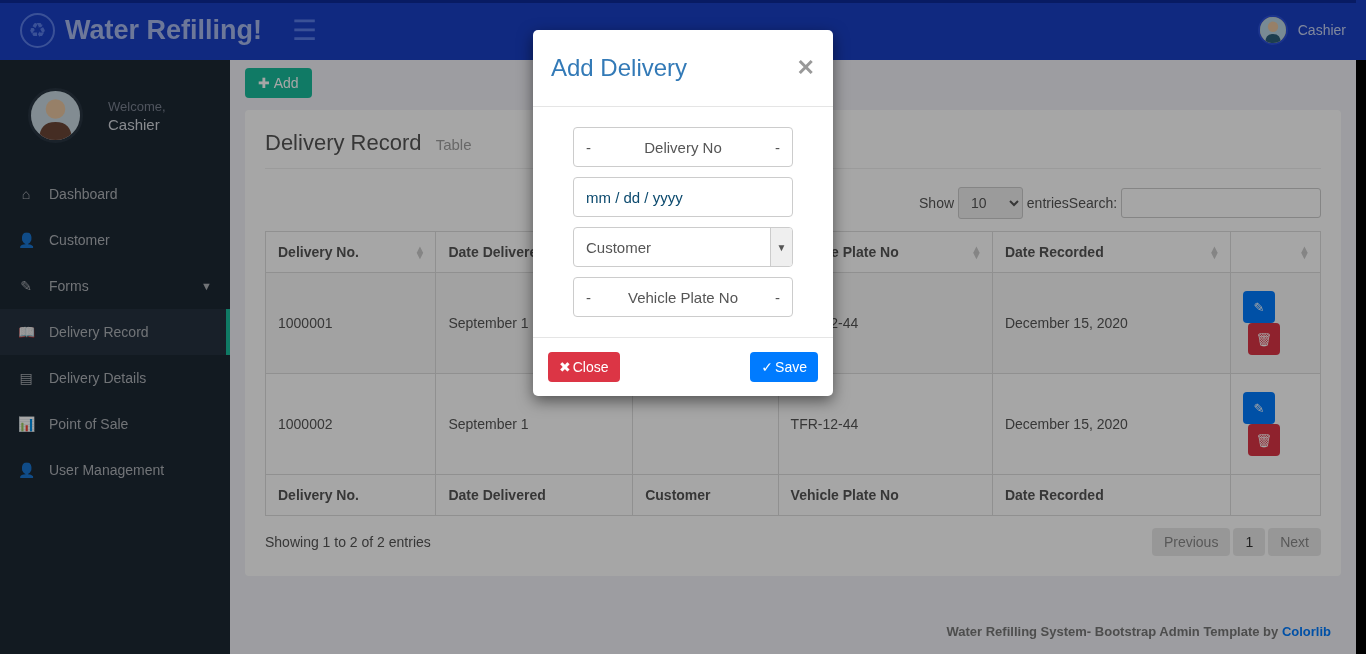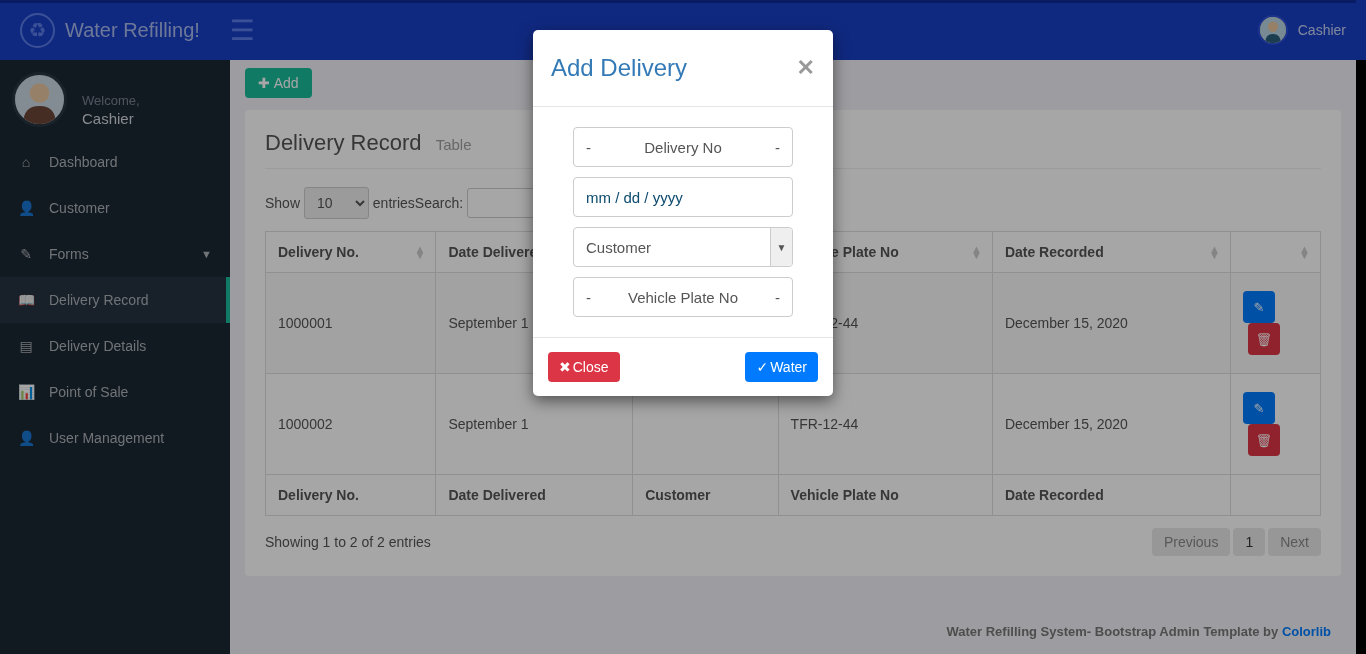--- a/index.html
+++ b/index.html
@@ -37,22 +37,22 @@
       border: 2px solid #5a7de8;
       border-radius: 50%;
       display: flex;
       align-items: center;
       justify-content: center;
       color: #5a7de8;
       font-size: 20px;
     }
     .logo-text {
       color: #a8b9ec;
-      font-size: 20px;
-      font-weight: 400;
+      font-size: 27px;
+      font-weight: 700;
     }
     .menu-toggle {
       margin-left: 30px;
       color: #5a7de8;
       font-size: 28px;
       cursor: pointer;
     }
     .header-right {
       margin-left: auto;
       display: flex;
@@ -77,24 +77,24 @@
       position: absolute;
       top: 60px;
       left: 0;
       bottom: 0;
       width: 230px;
       background: #1c2834;
       color: #aeb2b7;
       overflow-y: auto;
     }
     .user-card {
-      padding: 12px;
-      display: flex;
-      align-items: flex-end;
-      gap: 15px;
+      padding: 28px;
+      display: flex;
+      align-items: center;
+      gap: 25px;
     }
     .user-avatar {
       width: 55px;
       height: 55px;
       border-radius: 50%;
       background: #4a5560;
       border: 3px solid #283541;
       overflow: hidden;
     }
     .user-avatar svg { width: 100%; height: 100%; }
@@ -160,21 +160,21 @@
     .panel-header {
       font-size: 22px;
       font-weight: 400;
       color: #555;
       padding-bottom: 12px;
       border-bottom: 1px solid #eee;
     }
     .panel-header .sub { font-size: 15px; color: #a0a0a0; margin-left: 8px; }
     .table-controls {
       display: flex;
-      justify-content: flex-start;
+      justify-content: flex-end;
       align-items: center;
       padding: 18px 0 12px 0;
       color: #555;
       font-size: 14px;
     }
     .table-controls select, .table-controls input {
       border: 1px solid #ccc;
       padding: 5px 8px;
       border-radius: 3px;
       background: #efefef;
@@ -540,16 +540,16 @@
         <span class="dash">-</span>
     </div>
   </div>
   <div class="modal-footer">
     <button class="btn btn-close">
       <span>✖</span>
         <span>Close</span>
     </button>
     <button class="btn btn-save">
       <span>✓</span>
-        <span>Water</span>
+        <span>Save</span>
     </button>
   </div>
 </div>
 
 </body></html>

